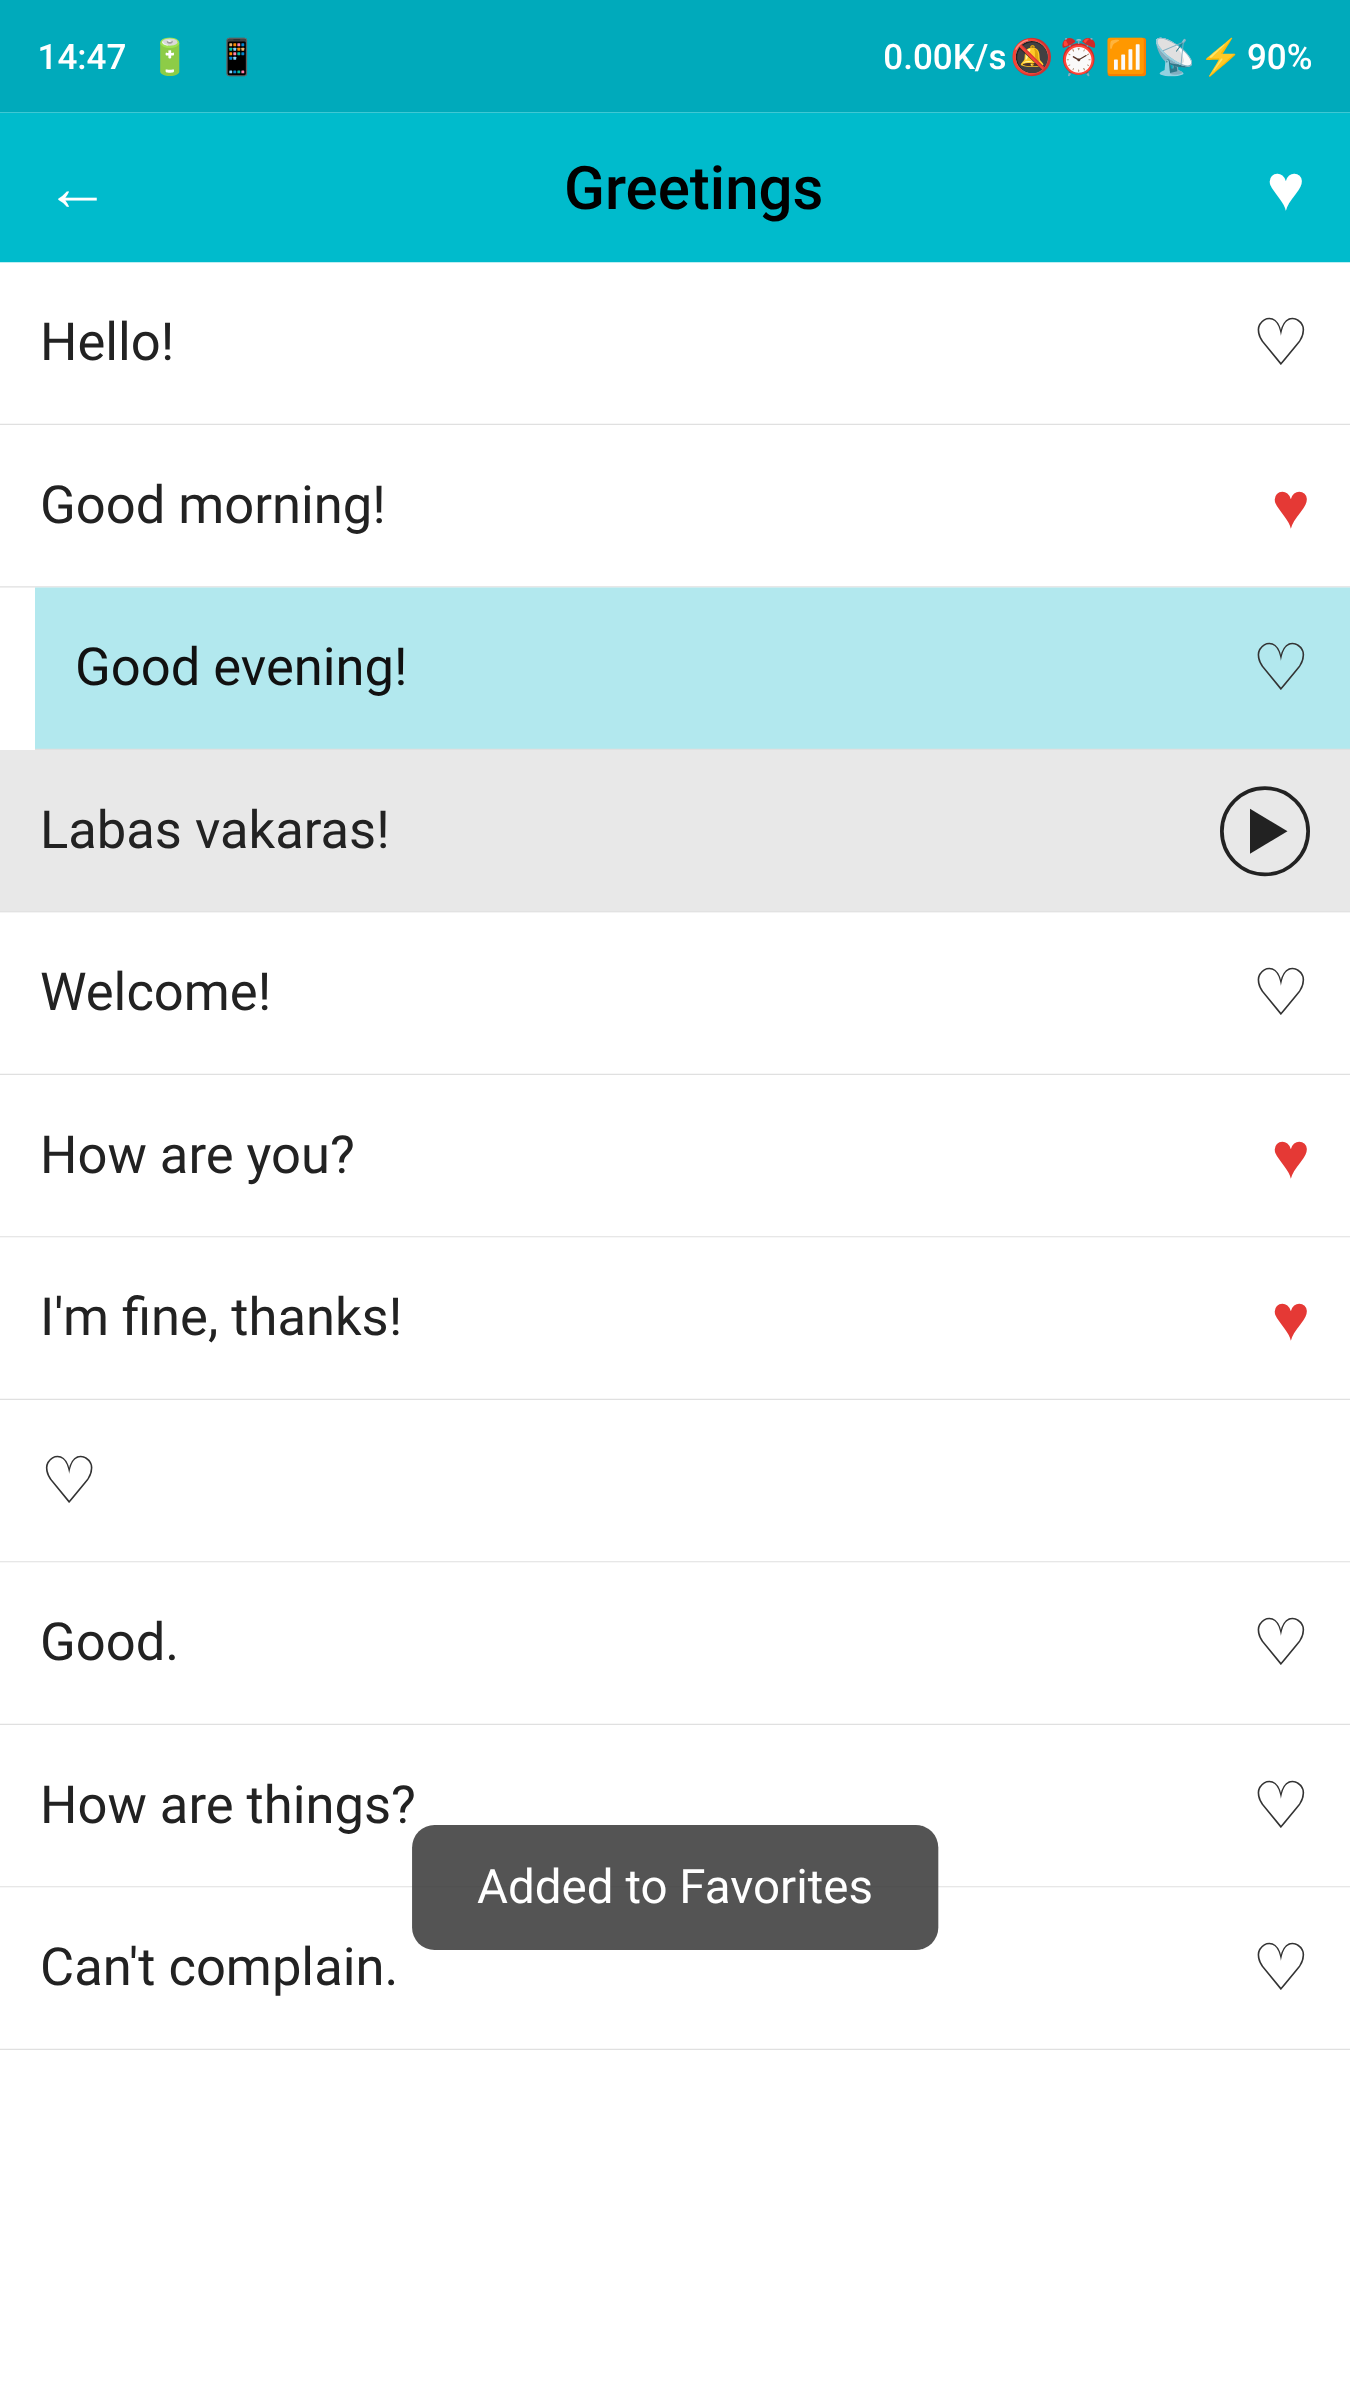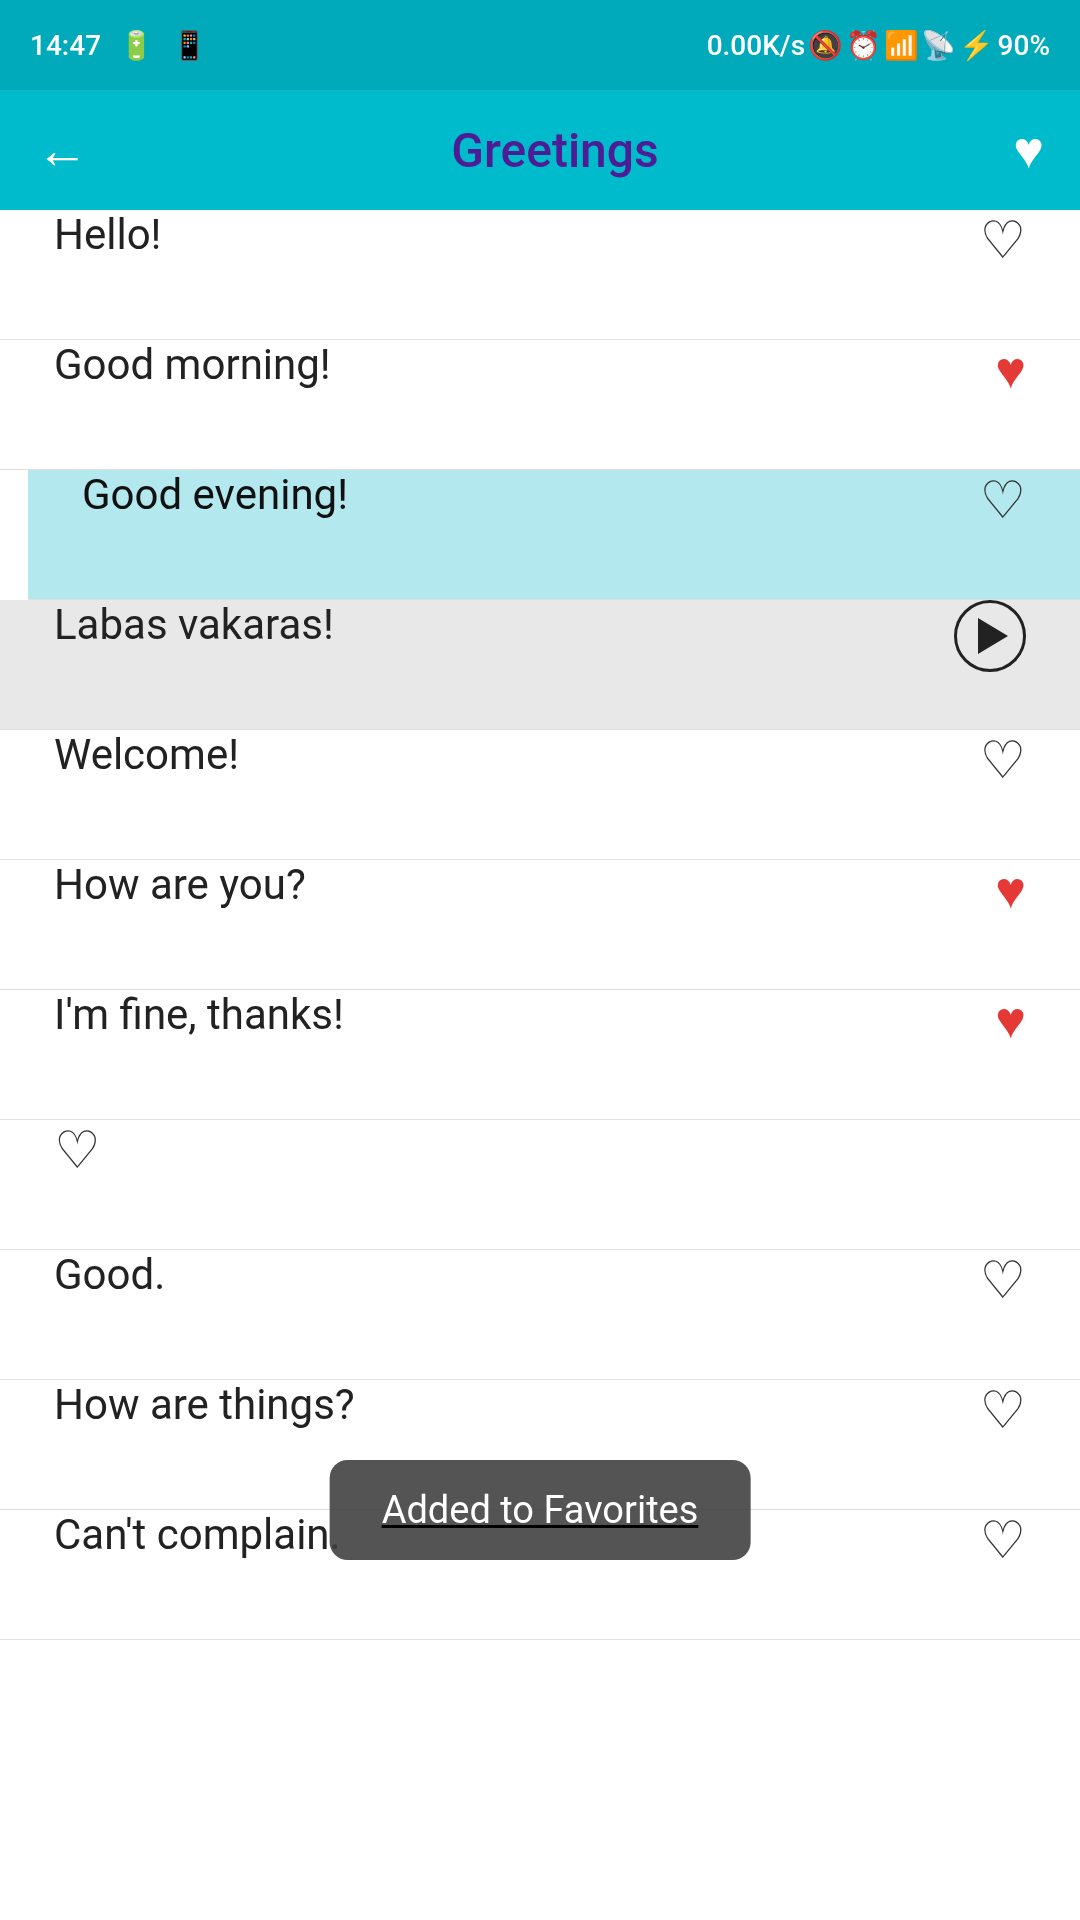--- a/index.html
+++ b/index.html
@@ -39,21 +39,21 @@
     }
     .header-back {
       color: #fff;
       font-size: 52px;
       cursor: pointer;
       display: flex;
       align-items: center;
       margin-right: 30px;
     }
     .header-title {
-      color: #4c1d95;
+      color: #000000;
       font-size: 48px;
       font-weight: 500;
       flex: 1;
       text-align: center;
       margin-right: 52px;
     }
     .header-heart {
       position: absolute;
       right: 36px;
       color: #fff;
@@ -61,23 +61,23 @@
       cursor: pointer;
     }
 
     
     .list {
       width: 100%;
     }
 
     .list-item {
       display: flex;
-      align-items: flex-start;
+      align-items: center;
       justify-content: space-between;
-      padding: 0 54px;
+      padding: 0 32px;
       min-height: 130px;
       border-bottom: 1.5px solid #e0e0e0;
       background: #fff;
       cursor: pointer;
       position: relative;
     }
     .list-item.highlighted {
       background: #b2e8ee;
       margin-left: 28px;
     }
@@ -121,21 +121,20 @@
       margin-left: 6px;
     }
 
     
     .toast-container {
       position: fixed;
       bottom: 360px;
       left: 50%;
       transform: translateX(-50%);
       z-index: 100;
-      text-decoration: underline;
     }
     .toast {
       background: rgba(60, 60, 60, 0.88);
       color: #fff;
       padding: 28px 52px;
       border-radius: 18px;
       font-size: 38px;
       white-space: nowrap;
     }
   </style>

